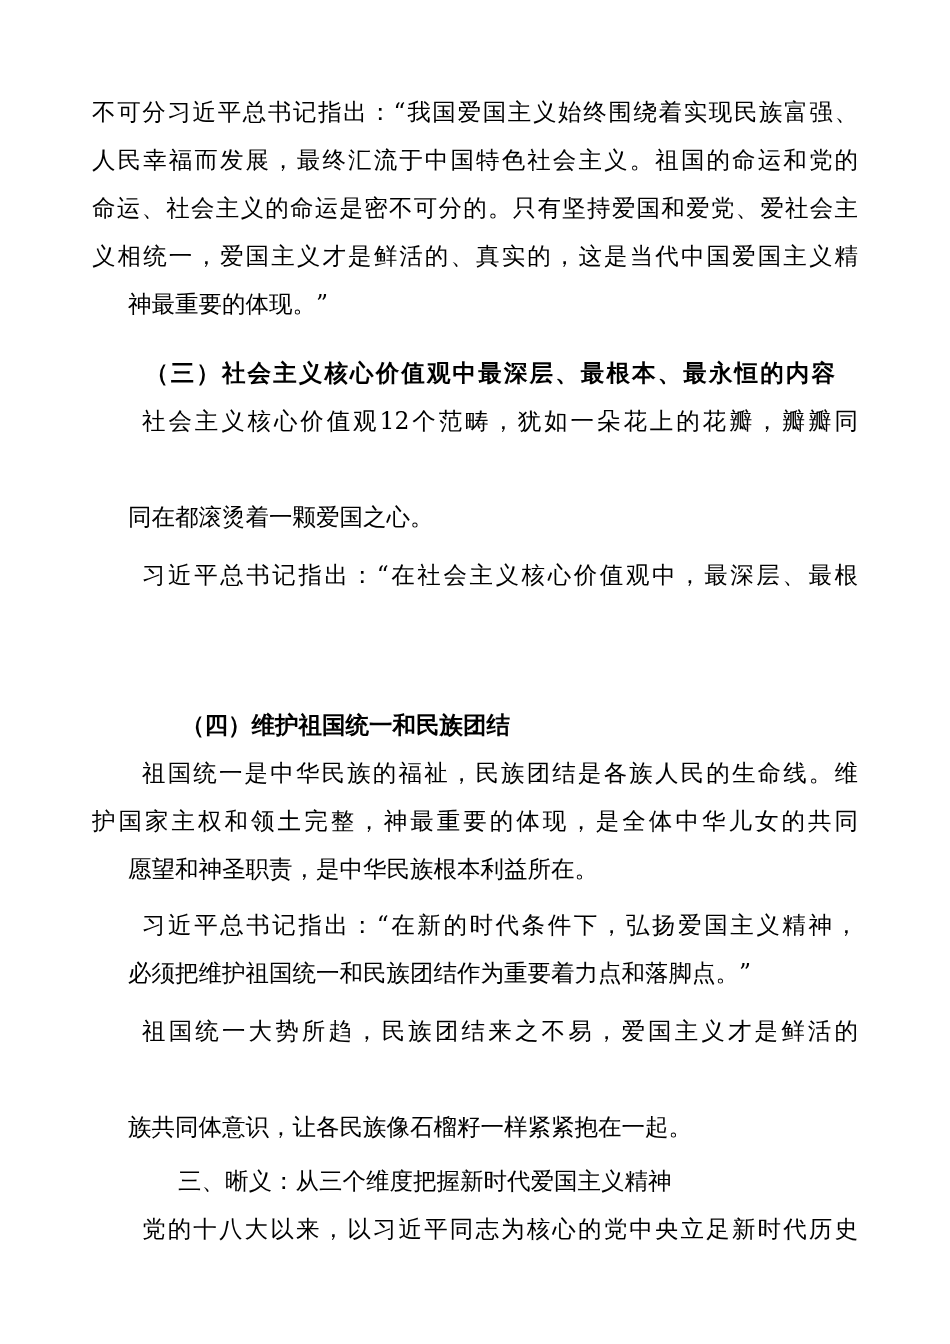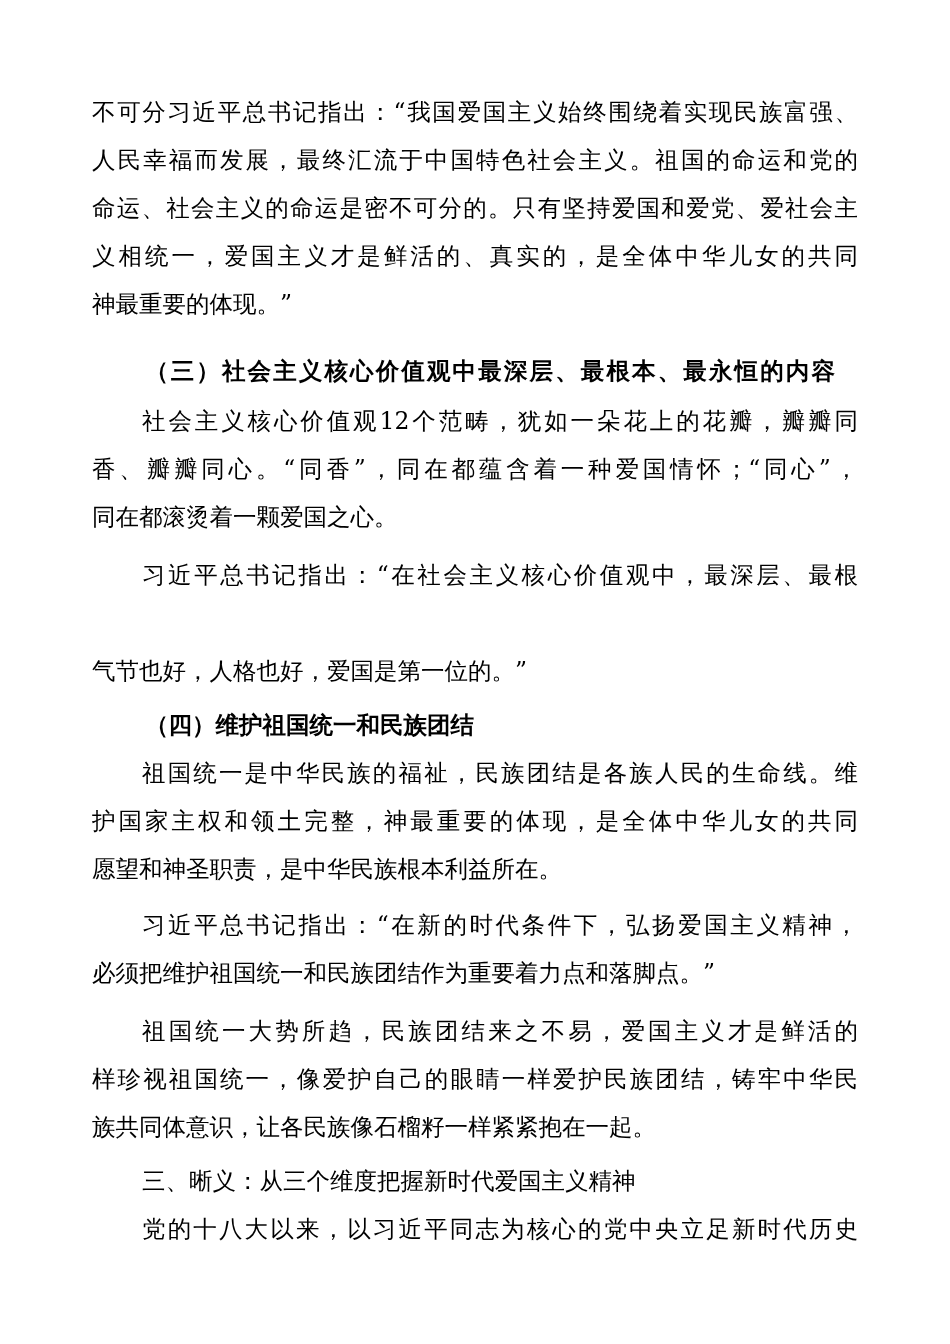--- a/index.html
+++ b/index.html
@@ -3,53 +3,50 @@
 <meta charset="utf-8">
 <style>
   html, body { margin: 0; padding: 0; background: #ffffff; }
   body { width: 950px; height: 1344px; position: relative; overflow: hidden;
          font-family: "DejaVu Serif", "Liberation Serif", serif; color: #000; }
   .page { position: absolute; left: 0; top: 0; width: 816px; height: 1344px; }
   .line { position: absolute; left: 92px; width: 766px; height: 30px;
           font-size: 23.5px; line-height: 30px; white-space: nowrap;
           text-align: justify; text-align-last: justify; letter-spacing: 0; }
   .line.indent { left: 142px; width: 716px; }
-  .line.last { text-align-last: left; }
+  .line.last { text-align-last: left; margin-left: 36px; }
   .heading { font-weight: bold; font-family: "DejaVu Sans", "Liberation Sans", sans-serif; }
 </style>
 </head>
 <body>
 
 <div class="page">
 
   <div class="line" style="top:97px">不可分习近平总书记指出：“我国爱国主义始终围绕着实现民族富强、</div>
   <div class="line" style="top:145px">人民幸福而发展，最终汇流于中国特色社会主义。祖国的命运和党的</div>
   <div class="line" style="top:193px">命运、社会主义的命运是密不可分的。只有坚持爱国和爱党、爱社会主</div>
-  <div class="line" style="top:241px">义相统一，爱国主义才是鲜活的、真实的，是全体中华儿女的共同</div>
+  <div class="line" style="top:241px">义相统一，爱国主义才是鲜活的、真实的，这是当代中国爱国主义精</div>
   <div class="line last" style="top:289px">神最重要的体现。”</div>
 
-  <div class="line indent heading" style="top:358px; left:145px; width:690px;font-family:Liberation Mono, monospace;">（三）社会主义核心价值观中最深层、最根本、最永恒的内容</div>
+  <div class="line indent heading" style="top:358px; left:145px; width:690px;">（三）社会主义核心价值观中最深层、最根本、最永恒的内容</div>
 
   <div class="line indent" style="top:406px">社会主义核心价值观12个范畴，犹如一朵花上的花瓣，瓣瓣同</div>
-  <div class="line" style="top:454px">香、瓣瓣同心。“同香”，同在都蕴含着一种爱国情怀；“同心”，</div>
   <div class="line last" style="top:502px">同在都滚烫着一颗爱国之心。</div>
 
   <div class="line indent" style="top:560px">习近平总书记指出：“在社会主义核心价值观中，最深层、最根</div>
-  <div class="line last" style="top:656px">气节也好，人格也好，爱国是第一位的。”</div>
 
   <div class="line indent heading last" style="top:710px; left:145px;">（四）维护祖国统一和民族团结</div>
 
   <div class="line indent" style="top:758px">祖国统一是中华民族的福祉，民族团结是各族人民的生命线。维</div>
   <div class="line" style="top:806px">护国家主权和领土完整，神最重要的体现，是全体中华儿女的共同</div>
   <div class="line indent" style="top:910px">习近平总书记指出：“在新的时代条件下，弘扬爱国主义精神，</div>
 
   <div class="line last" style="top:854px">愿望和神圣职责，是中华民族根本利益所在。</div>
   <div class="line last" style="top:958px">必须把维护祖国统一和民族团结作为重要着力点和落脚点。”</div>
 
   <div class="line indent" style="top:1016px">祖国统一大势所趋，民族团结来之不易，爱国主义才是鲜活的</div>
-  <div class="line" style="top:1064px">样珍视祖国统一，像爱护自己的眼睛一样爱护民族团结，铸牢中华民</div>
   <div class="line indent last" style="top:1166px">三、晰义：从三个维度把握新时代爱国主义精神</div>
 
   <div class="line last" style="top:1112px">族共同体意识，让各民族像石榴籽一样紧紧抱在一起。</div>
 
   <div class="line indent" style="top:1214px">党的十八大以来，以习近平同志为核心的党中央立足新时代历史</div>
 
 </div>
 
 </body></html>

